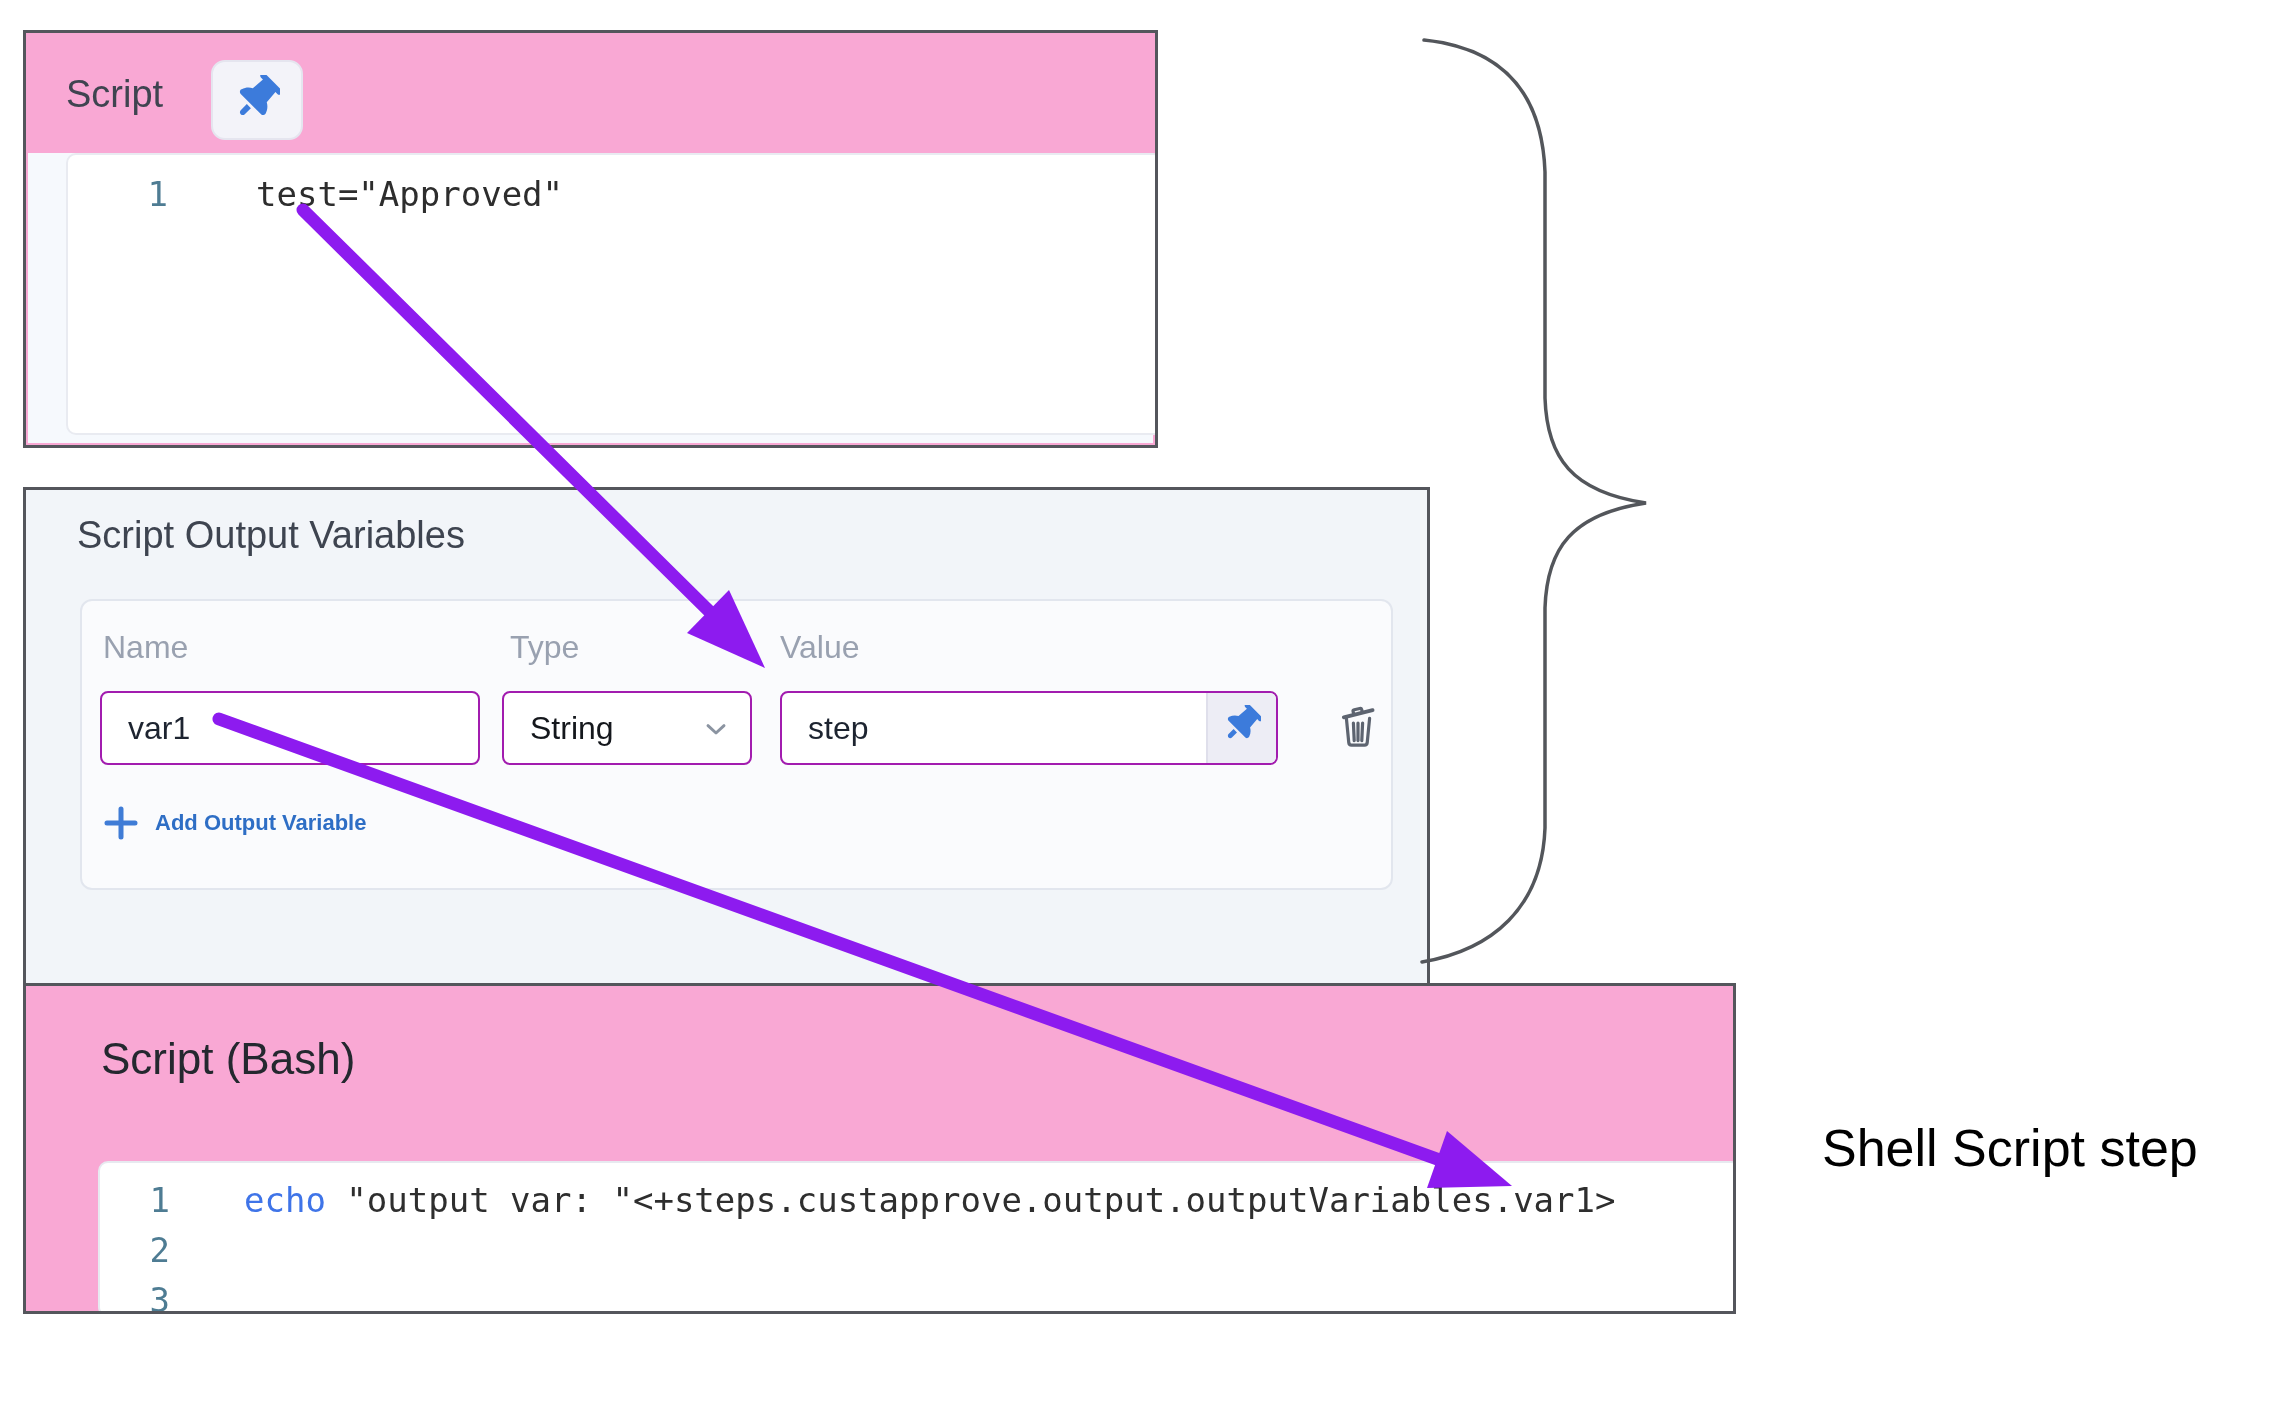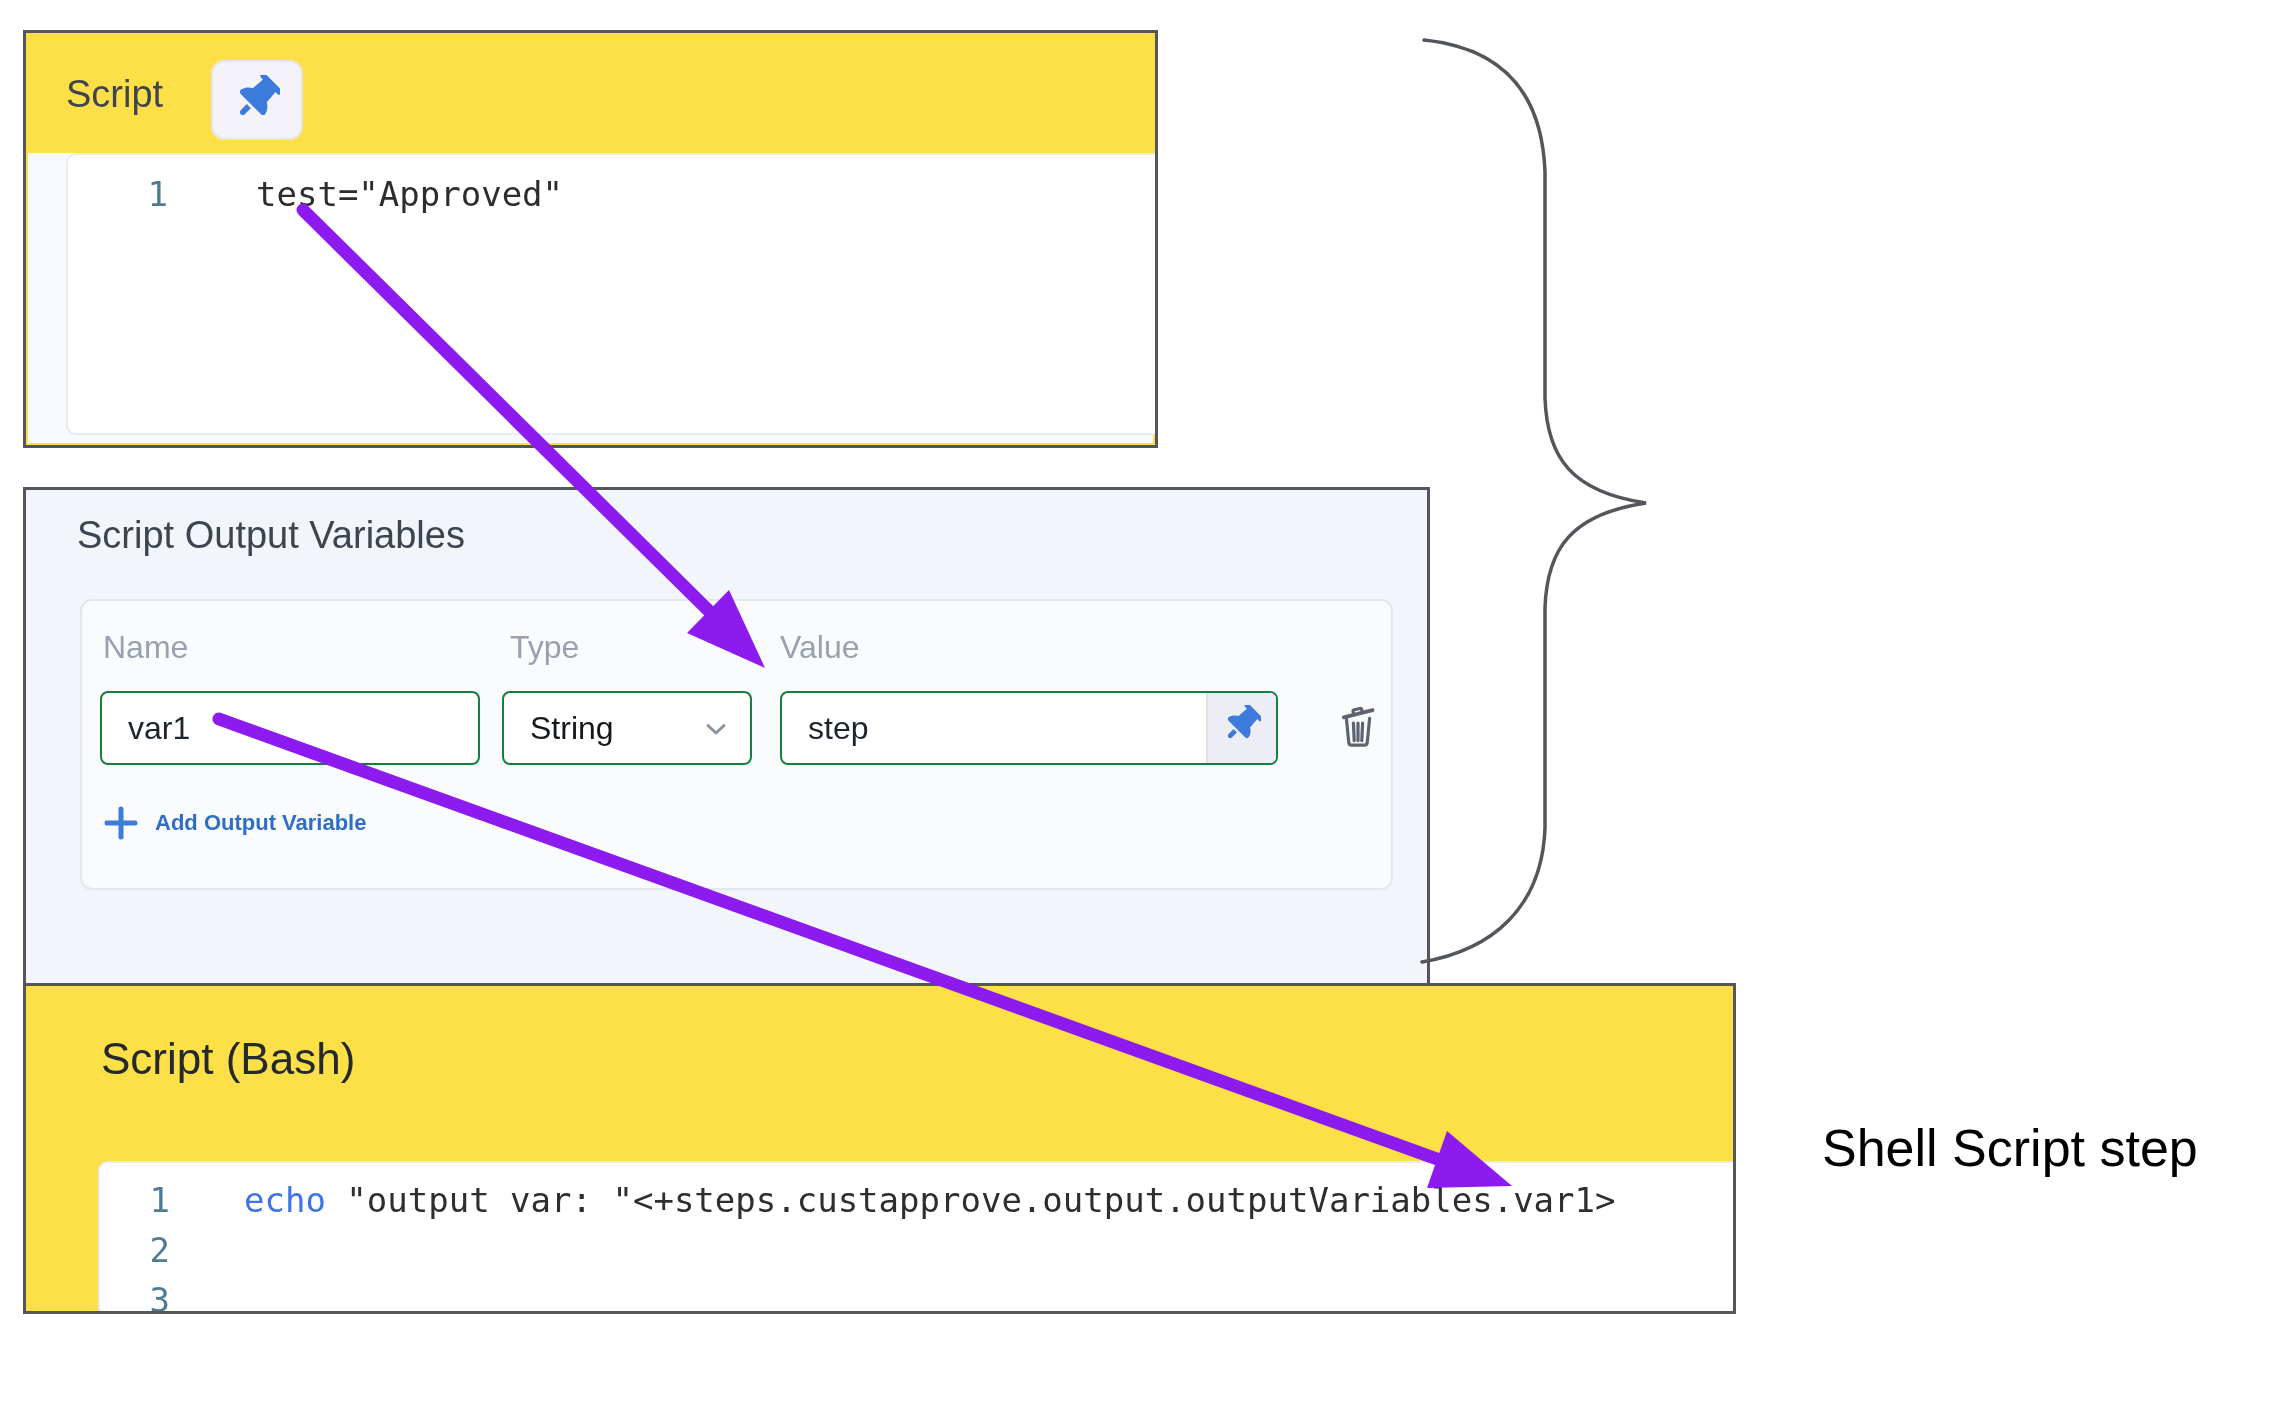--- a/index.html
+++ b/index.html
@@ -1,39 +1,39 @@
 <!DOCTYPE html>
 <html><head>
 <meta charset="utf-8">
 <style>
   html,body{margin:0;padding:0;background:#ffffff;}
   .stage{position:relative;width:2276px;height:1426px;background:#ffffff;overflow:hidden;
          font-family:"Liberation Sans",sans-serif;}
-  .panel{position:absolute;background:#fde047;border:3px solid #54565c;box-sizing:border-box;overflow:hidden;}
+  .panel{position:absolute;background:#f9a8d4;border:3px solid #54565c;box-sizing:border-box;overflow:hidden;}
   
   #panel-script{left:23px;top:30px;width:1135px;height:418px;}
   #panel-script .panel-title{position:absolute;left:40px;top:40px;font-size:38px;color:#3f4450;}
   .pin-btn{position:absolute;display:flex;align-items:center;justify-content:center;
            background:#f3f3f9;border:2px solid #e5e5ef;border-radius:14px;box-sizing:border-box;cursor:pointer;}
   #pin-btn-script{left:185px;top:27px;width:92px;height:80px;}
   .editor-pad{position:absolute;left:2px;right:2px;bottom:2px;top:120px;background:#f6f9fd;}
   .editor{position:absolute;background:#ffffff;border:2px solid #e9ebf1;border-radius:10px;box-sizing:border-box;
           font-family:"DejaVu Sans Mono",monospace;font-size:34px;line-height:50px;}
   #editor-1{left:40px;top:120px;right:-8px;bottom:10px;padding-top:14px;}
   .code-row{display:flex;white-space:pre;}
   .ln{width:100px;text-align:right;color:#4e7c93;flex:0 0 auto;}
   #editor-1 .code{margin-left:88px;color:#2d2d2d;}
   
   #panel-outvars{left:23px;top:487px;width:1407px;height:547px;background:#f2f5f9;}
   #panel-outvars .panel-title{position:absolute;left:51px;top:24px;font-size:38px;color:#3e4450;}
   .card{position:absolute;left:54px;top:109px;width:1313px;height:291px;background:#fafbfd;
         border:2px solid #e2e6ee;border-radius:12px;box-sizing:border-box;}
   .col-label{position:absolute;top:28px;font-size:32px;color:#99a1b0;}
   #label-name{left:21px;} #label-type{left:428px;} #label-value{left:698px;}
-  .tb{position:absolute;top:90px;height:74px;background:#ffffff;border:2px solid #15803d;border-radius:8px;
+  .tb{position:absolute;top:90px;height:74px;background:#ffffff;border:2px solid #a21caf;border-radius:8px;
       box-sizing:border-box;display:flex;align-items:center;font-size:32px;color:#1d2430;}
   #input-name{left:18px;width:380px;padding-left:26px;}
   #select-type{left:420px;width:250px;padding-left:26px;color:#14171c;font-weight:500;cursor:pointer;}
   #select-type .chev{position:absolute;right:18px;top:20px;}
   #value-group{left:698px;width:498px;padding:0;overflow:hidden;}
   #value-group .val-text{flex:1 1 auto;padding-left:26px;}
   #value-group .pin-seg{flex:0 0 68px;height:100%;background:#ededf5;border-left:2px solid #dfdfeb;
       display:flex;align-items:center;justify-content:center;cursor:pointer;}
   .trash-btn{position:absolute;left:1248px;top:96px;width:56px;height:60px;display:flex;align-items:center;
       justify-content:center;cursor:pointer;background:none;border:none;padding:0;}

